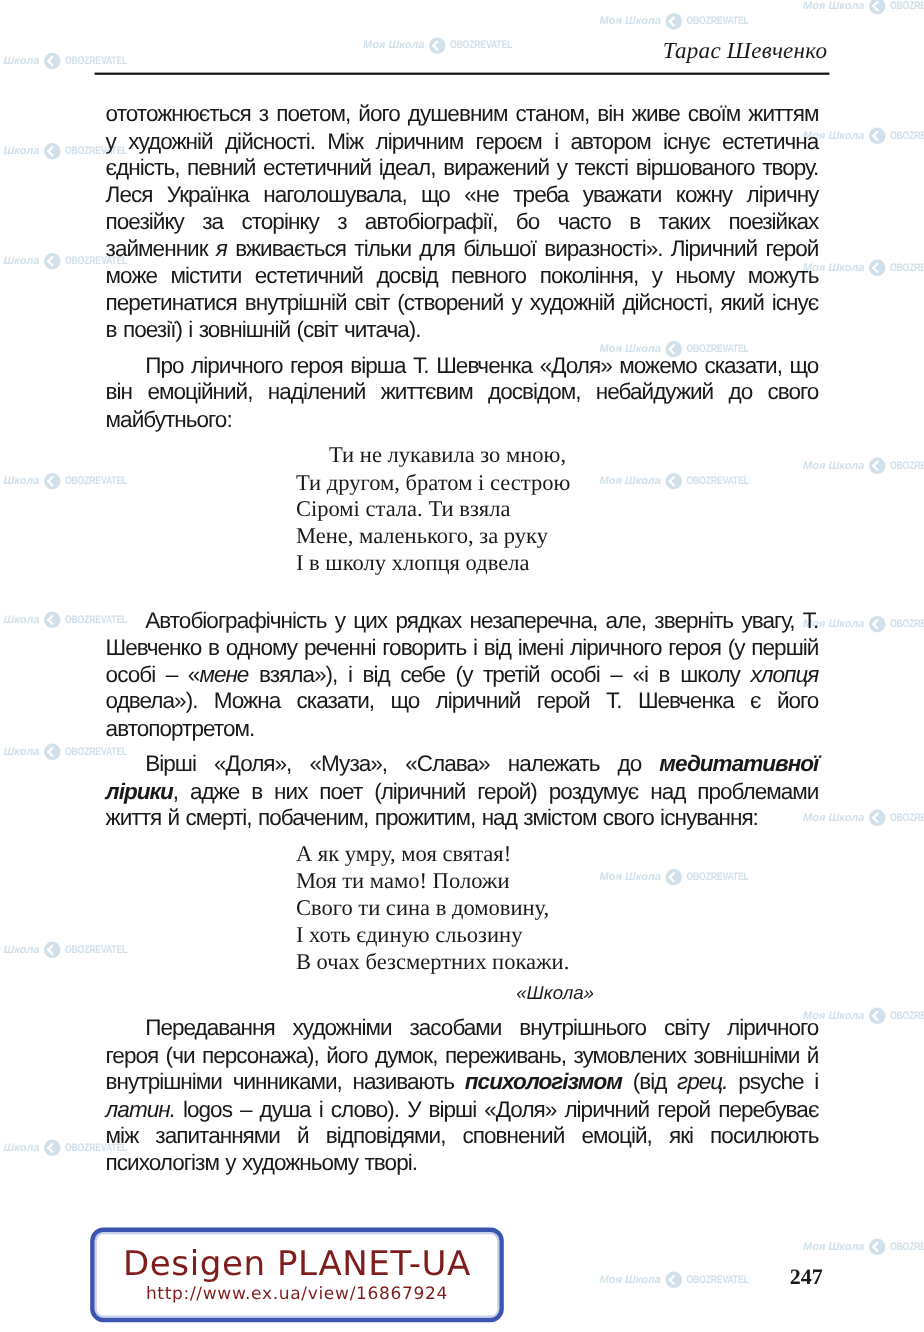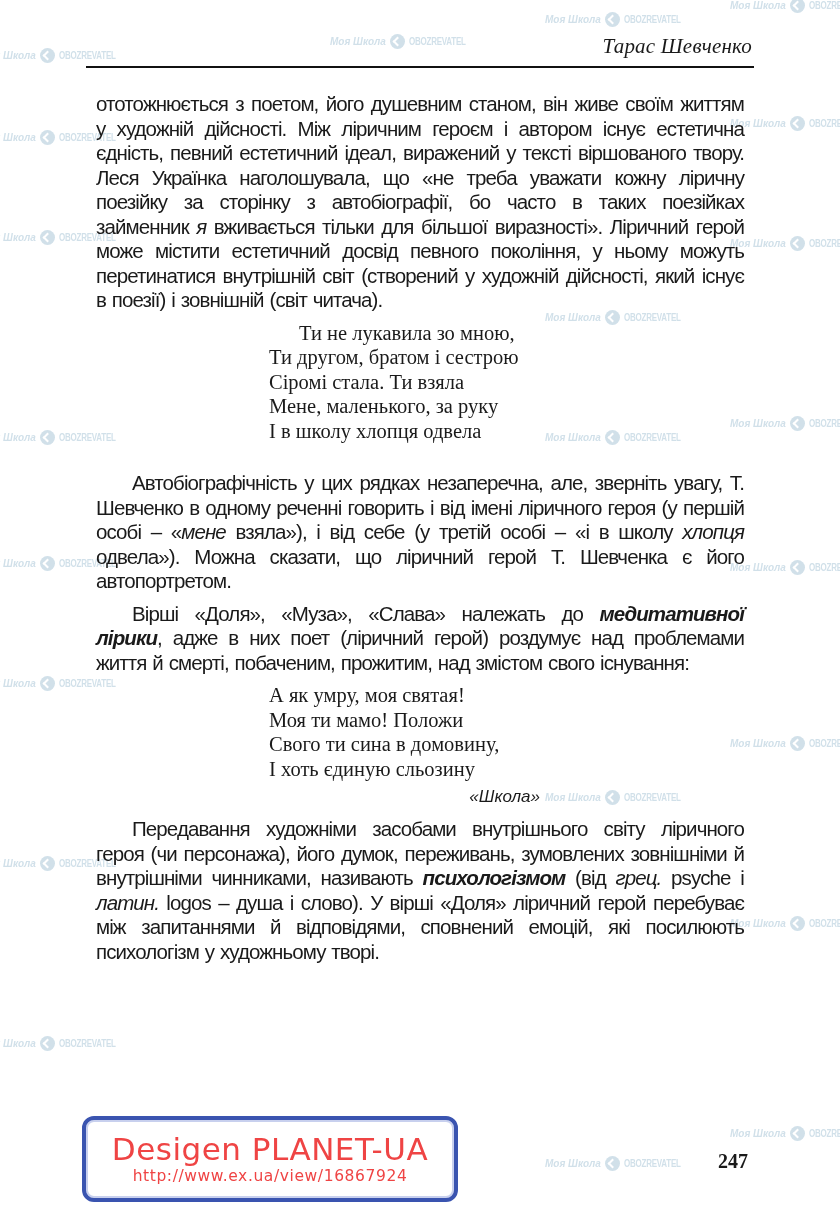--- a/index.html
+++ b/index.html
@@ -51,21 +51,21 @@
     text-align: right; padding-right: 212px; font-style: italic; font-size: 17px;
     line-height: 20px; margin: 0 0 10px 0;
   }
   .bi { font-weight: bold; font-style: italic; }
   .it { font-style: italic; }
   .gap { height: 14px; }
   .stamp {
     position: absolute; left: 82px; top: 1116px; width: 376px; height: 86px;
     border: 4px solid #3a54b0; border-radius: 12px; box-sizing: border-box;
     background: #fff; display: flex; flex-direction: column; align-items: center;
-    justify-content: center; color: #ef4444; font-family: "DejaVu Sans", sans-serif;
+    justify-content: center; color: #7f1d1d; font-family: "DejaVu Sans", sans-serif;
     box-shadow: 0 0 0 2px #c8d0ee inset;
   }
   .stamp-title { font-size: 31px; line-height: 34px; letter-spacing: 0.5px; }
   .stamp-url { font-size: 15.5px; line-height: 20px; letter-spacing: 0.6px; }
   .page-number {
     position: absolute; left: 718px; top: 1150px; font-weight: bold; font-size: 20px;
     font-family: "Liberation Serif", serif;
   }
 </style>
 </head>
@@ -184,39 +184,41 @@
     </div>
 </div>
 
 <div class="page">
   <div class="running-head">Тарас Шевченко</div>
   <div class="head-rule"></div>
 
   <div class="body-text">
     <p class="narrow"><span>ототожнюється з поетом, його душевним станом, він живе своїм життям у художній дійсності. Між ліричним героєм і автором існує естетична єдність, певний естетичний ідеал, виражений у тексті віршованого твору. Леся Українка наголошувала, що «не треба уважати кожну ліричну поезійку за сторінку з автобіографії, бо часто в таких поезійках займенник</span> <span class="it">я</span> <span>вживається тільки для більшої виразності». Ліричний герой може містити естетичний досвід певного покоління, у ньому можуть перетинатися внутрішній світ (створений у художній дійсності, який існує в поезії) і зовнішній (світ читача).</span></p>
 
+    <p class="indent narrow">Про ліричного героя вірша Т. Шевченка «Доля» можемо сказати, що він емоційний, наділений життєвим досвідом, небайдужий до свого майбутнього:</p>
 
     <div class="poem poem1">
       <div class="first">Ти не лукавила зо мною,</div>
       <div>Ти другом, братом і сестрою</div>
       <div>Сіромі стала. Ти взяла</div>
       <div>Мене, маленького, за руку</div>
       <div>І в школу хлопця одвела</div>
     </div>
     <div class="gap"></div>
 
     <p class="indent narrow"><span>Автобіографічність у цих рядках незаперечна, але, зверніть увагу, Т. Шевченко в одному реченні говорить і від імені ліричного героя (у першій особі – «</span><span class="it">мене</span><span> взяла»), і від себе (у третій особі – «і в школу </span><span class="it">хлопця</span><span> одвела»). Можна сказати, що ліричний герой Т. Шевченка є його автопортретом.</span></p>
 
     <p class="indent narrow"><span>Вірші «Доля», «Муза», «Слава» належать до </span><span class="bi">медитативної лірики</span><span>, адже в них поет (ліричний герой) роздумує над проблемами життя й смерті, побаченим, прожитим, над змістом свого існування:</span></p>
 
     <div class="poem poem2">
       <div>А як умру, моя святая!</div>
       <div>Моя ти мамо! Положи</div>
       <div>Свого ти сина в домовину,</div>
       <div>І хоть єдиную сльозину</div>
+      <div>В очах безсмертних покажи.</div>
     </div>
     <div class="attribution">«Школа»</div>
 
     <p class="indent narrow"><span>Передавання художніми засобами внутрішнього світу ліричного героя (чи персонажа), його думок, переживань, зумовлених зовнішніми й внутрішніми чинниками, називають </span><span class="bi">психологізмом</span><span> (від </span><span class="it">грец.</span><span> psyche і </span><span class="it">латин.</span><span> logos – душа і слово). У вірші «Доля» ліричний герой перебуває між запитаннями й відповідями, сповнений емоцій, які посилюють психологізм у художньому творі.</span></p>
   </div>
 
   <div class="stamp">
     <div class="stamp-title">Desigen PLANET-UA</div>
     <div class="stamp-url">http://www.ex.ua/view/16867924</div>
   </div>

